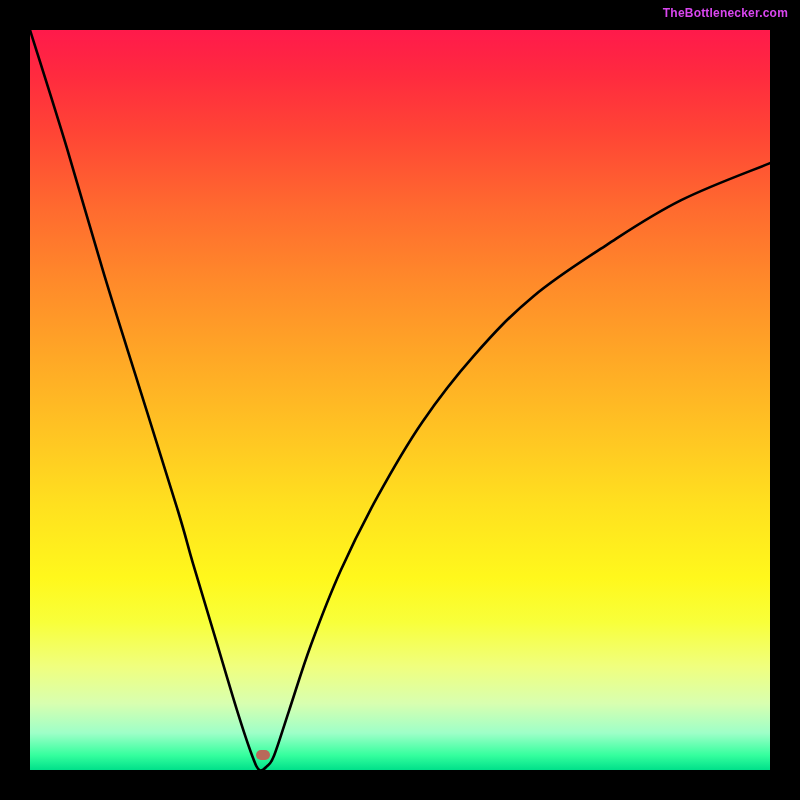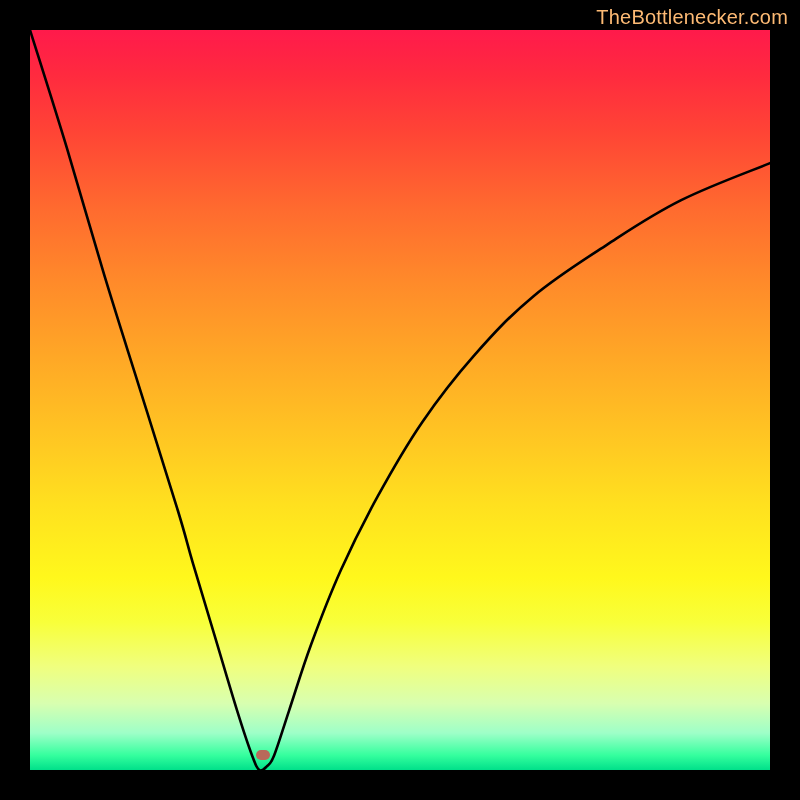--- a/index.html
+++ b/index.html
@@ -39,23 +39,23 @@
       #d8ffb0 91%,
       #9effc8 95%,
       #35ff9e 98%,
       #00e08a 100%
     );
   }
   .watermark {
     position: absolute;
     top: 6px;
     right: 12px;
-    color: #fdba74;
-    font-size: 20px;
-    font-weight: 400;
+    color: #d946ef;
+    font-size: 12px;
+    font-weight: 700;
     letter-spacing: 0.2px;
   }
   svg.curve {
     position: absolute;
     left: 0;
     top: 0;
     width: 740px;
     height: 740px;
   }
   .marker {

